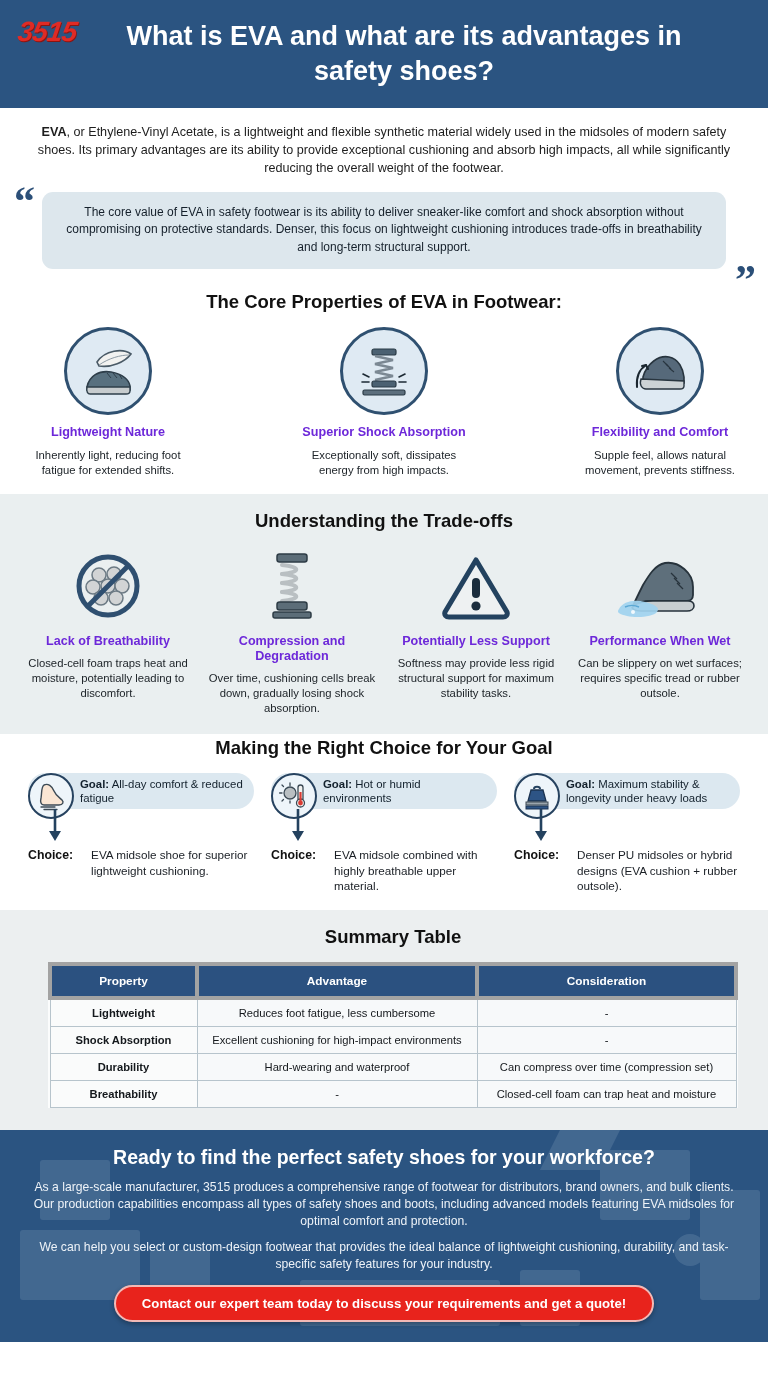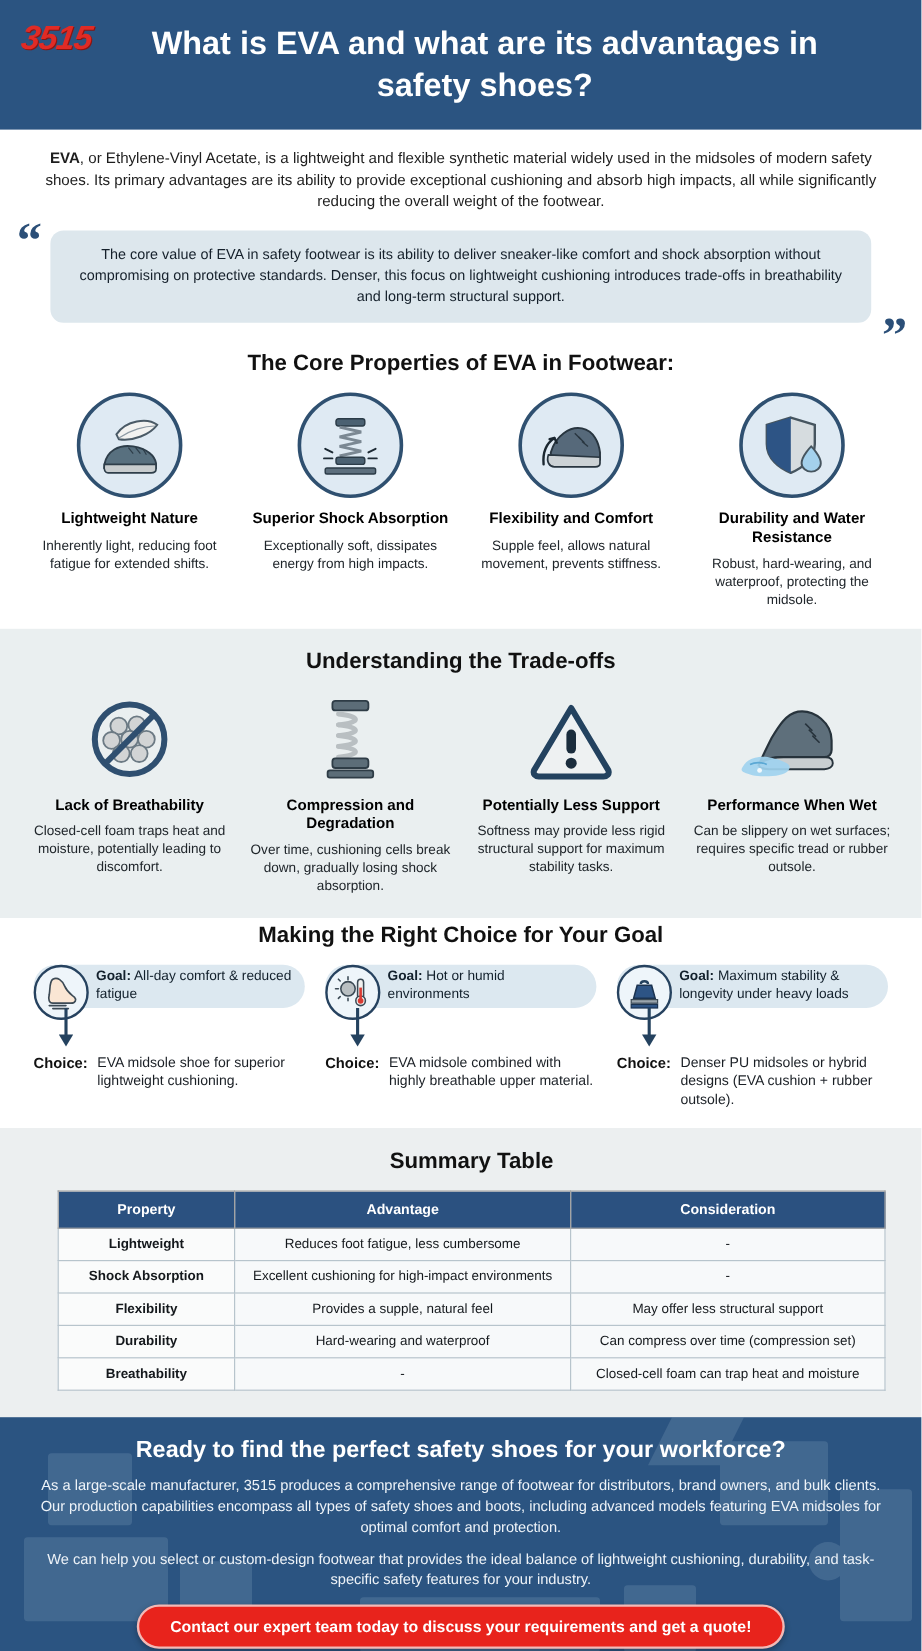--- a/index.html
+++ b/index.html
@@ -107,21 +107,21 @@
     display: flex; align-items: center; justify-content: center;
   }
   .plain-icon {
     height: 80px;
     margin-bottom: 8px;
     display: flex; align-items: center; justify-content: center;
   }
   .cell-title {
     font-size: 12.6px;
     font-weight: bold;
-    color: #000000;
+    color: #6d28d9;
     line-height: 1.22;
     margin-bottom: 7px;
   }
   .cell-desc {
     font-size: 11.3px;
     line-height: 1.33;
     color: #20262b;
   }
 
   
@@ -152,21 +152,21 @@
   .pill-text {
     font-size: 11.4px;
     line-height: 1.3;
     color: #12202c;
   }
   .pill-text b { font-weight: bold; }
   .arrow-col { position: relative; height: 36px; }
   .arrow-svg { position: absolute; left: 16px; top: 0; }
   .choice-line {
     display: flex;
-    gap: 8px;
+    gap: 18px;
     align-items: flex-start;
     margin-top: 2px;
   }
   .choice-label {
     font-size: 12.3px;
     font-weight: bold;
     color: #111;
     white-space: nowrap;
     padding-top: 1px;
   }
@@ -182,21 +182,21 @@
     width: 690px;
     margin: 14px auto 0 auto;
     background: #fbfcfc;
   }
   th {
     background: #2b5180;
     color: #fff;
     font-size: 11.8px;
     font-weight: bold;
     padding: 8px 4px;
-    border: 1px solid #a3a3a3;
+    border: 4px solid #a3a3a3;
     text-align: center;
   }
   td {
     font-size: 11.2px;
     padding: 7px 6px;
     border: 1px solid #b7c4cc;
     text-align: center;
     color: #14181c;
     background: #f7f9fa;
   }
@@ -315,31 +315,20 @@
                 <path d="M40 25 L45 29"></path>
             </g>
             <path d="M8 44 C7 33,11 26,17 22" fill="none" stroke="#1b2730" stroke-width="2" stroke-linecap="round"></path>
             <path d="M17 22 L13 23 M17 22 L19 26" stroke="#1b2730" stroke-width="2" stroke-linecap="round" fill="none"></path>
           </svg>
         </div>
         <div class="cell-title">Flexibility and Comfort</div>
         <div class="cell-desc">Supple feel, allows natural movement, prevents stiffness.</div>
       </div>
 
-      <div class="cell">
-        <div class="circ">
-          <svg width="62" height="58" viewBox="0 0 62 58">
-            <path d="M30 6 L50 12 L50 28 C50 40,40 48,30 52 C20 48,10 40,10 28 L10 12 Z" fill="#d6dcdf" stroke="#46555f" stroke-width="2"></path>
-            <path d="M30 6 L10 12 L10 28 C10 40,20 48,30 52 Z" fill="#2d5485"></path>
-            <path d="M47 30 C47 30,39 38,39 44 C39 48,43 51,47 51 C51 51,55 48,55 44 C55 38,47 30,47 30 Z" fill="#a4d1ec" stroke="#46555f" stroke-width="1.6"></path>
-          </svg>
-        </div>
-        <div class="cell-title">Durability and Water Resistance</div>
-        <div class="cell-desc">Robust, hard-wearing, and waterproof, protecting the midsole.</div>
-      </div>
 
     </div>
   </div>
 
   <div class="sec-trade">
     <div class="section-title">Understanding the Trade-offs</div>
     <div class="grid4">
 
       <div class="cell">
         <div class="plain-icon">
@@ -520,25 +509,20 @@
       <tbody>
         <tr>
           <td class="prop">Lightweight</td>
           <td class="adv">Reduces foot fatigue, less cumbersome</td>
           <td>-</td>
         </tr>
         <tr>
           <td class="prop">Shock Absorption</td>
           <td class="adv">Excellent cushioning for high-impact environments</td>
           <td>-</td>
-        </tr>
-        <tr>
-          <td class="prop">Flexibility</td>
-          <td class="adv">Provides a supple, natural feel</td>
-          <td>May offer less structural support</td>
         </tr>
         <tr>
           <td class="prop">Durability</td>
           <td class="adv">Hard-wearing and waterproof</td>
           <td>Can compress over time (compression set)</td>
         </tr>
         <tr>
           <td class="prop">Breathability</td>
           <td class="adv">-</td>
           <td>Closed-cell foam can trap heat and moisture</td>

